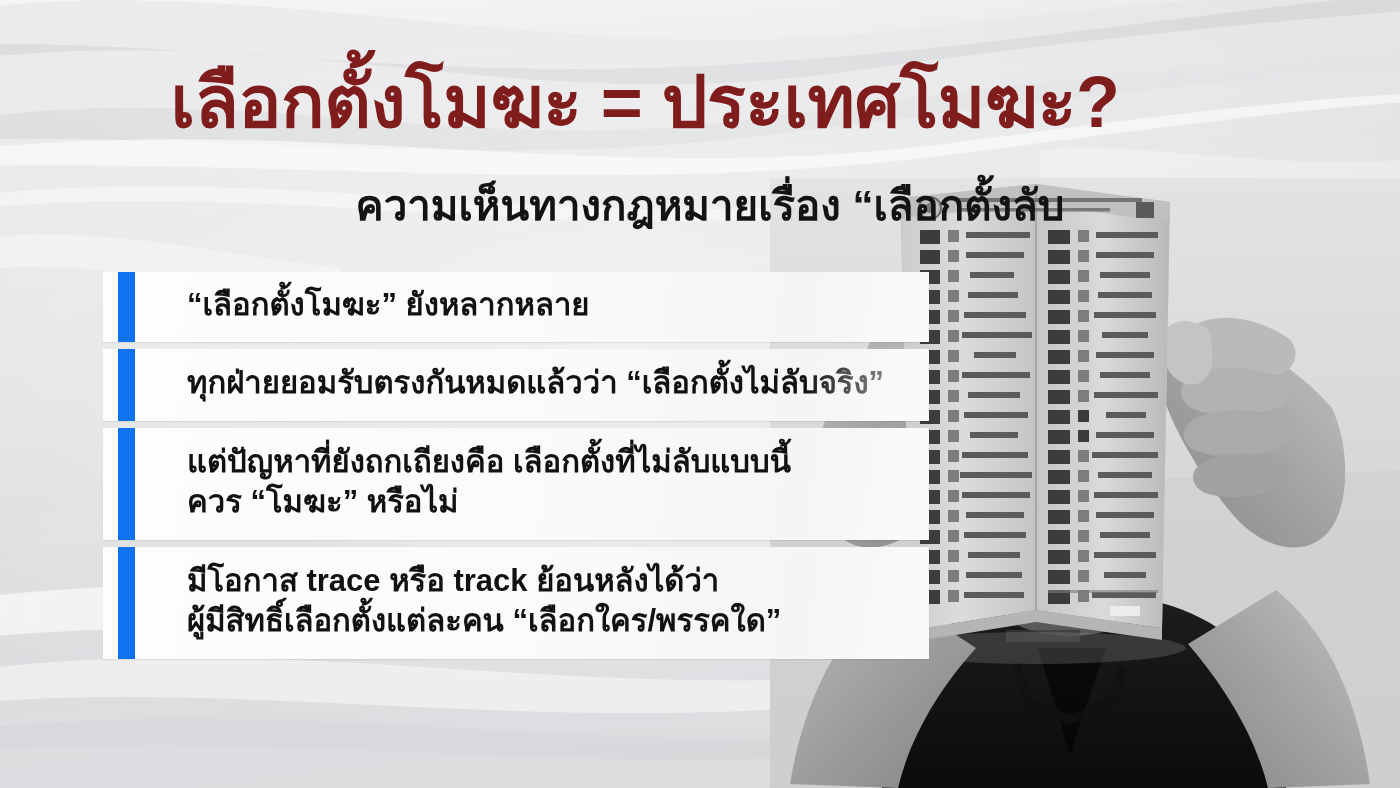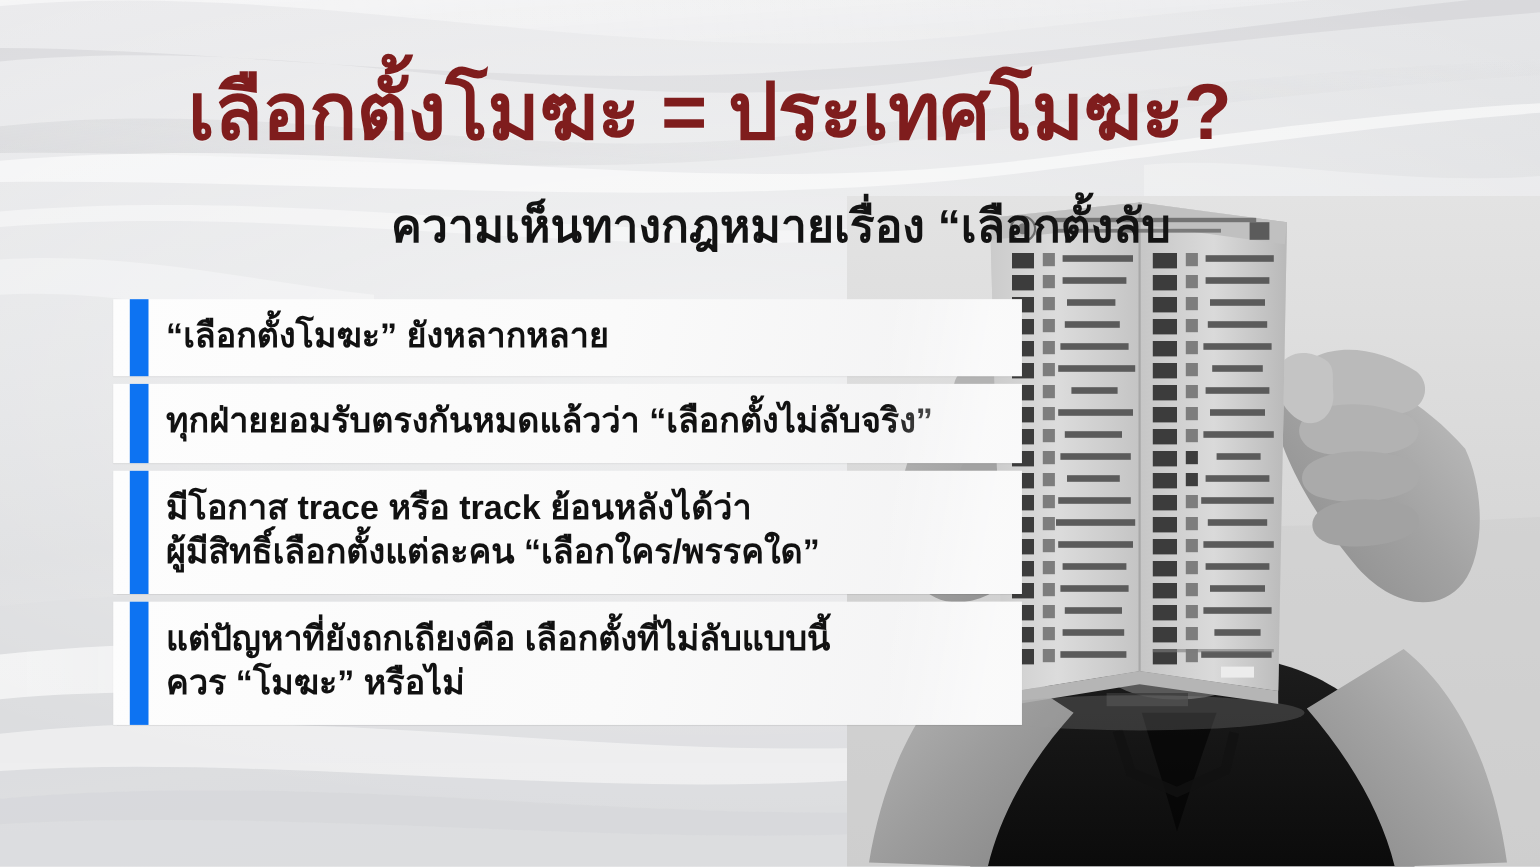--- a/index.html
+++ b/index.html
@@ -46,20 +46,21 @@
   
   #cards{
     position:absolute; left:103px; top:272px; width:826px;
   }
   .card{
     position:relative;
     display:flex; align-items:center;
     background:linear-gradient(100deg,#fdfdfd 0%,#fafafa 55%,#f2f2f3 100%);
     margin-bottom:7px;
     box-shadow:0 1px 1px rgba(0,0,0,.07);
+    gap:36px;
   }
   .card:last-child{margin-bottom:0;}
   .bar{
     flex:0 0 17px; align-self:stretch;
     background:#0d73f2;
     margin-left:15px;
   }
   .card-text{
     padding:6px 18px 10px 16px;
     font-size:31px; font-weight:700; color:#111; line-height:1.30;
@@ -342,25 +343,25 @@
 
   <div id="cards">
     <div class="card c1">
       <div class="bar"></div>
       <div class="card-text">“เลือกตั้งโมฆะ” ยังหลากหลาย</div>
     </div>
     <div class="card c2">
       <div class="bar"></div>
       <div class="card-text">ทุกฝ่ายยอมรับตรงกันหมดแล้วว่า “เลือกตั้งไม่ลับจริง”</div>
     </div>
+    <div class="card c4">
+      <div class="bar"></div>
+      <div class="card-text">แต่ปัญหาที่ยังถกเถียงคือ เลือกตั้งที่ไม่ลับแบบนี้
+ควร “โมฆะ” หรือไม่</div>
+    </div>
     <div class="card c3">
       <div class="bar"></div>
       <div class="card-text">มีโอกาส trace หรือ track ย้อนหลังได้ว่า
 ผู้มีสิทธิ์เลือกตั้งแต่ละคน “เลือกใคร/พรรคใด”</div>
     </div>
-    <div class="card c4">
-      <div class="bar"></div>
-      <div class="card-text">แต่ปัญหาที่ยังถกเถียงคือ เลือกตั้งที่ไม่ลับแบบนี้
-ควร “โมฆะ” หรือไม่</div>
-    </div>
   </div>
 
 </div>
 
 </body></html>

